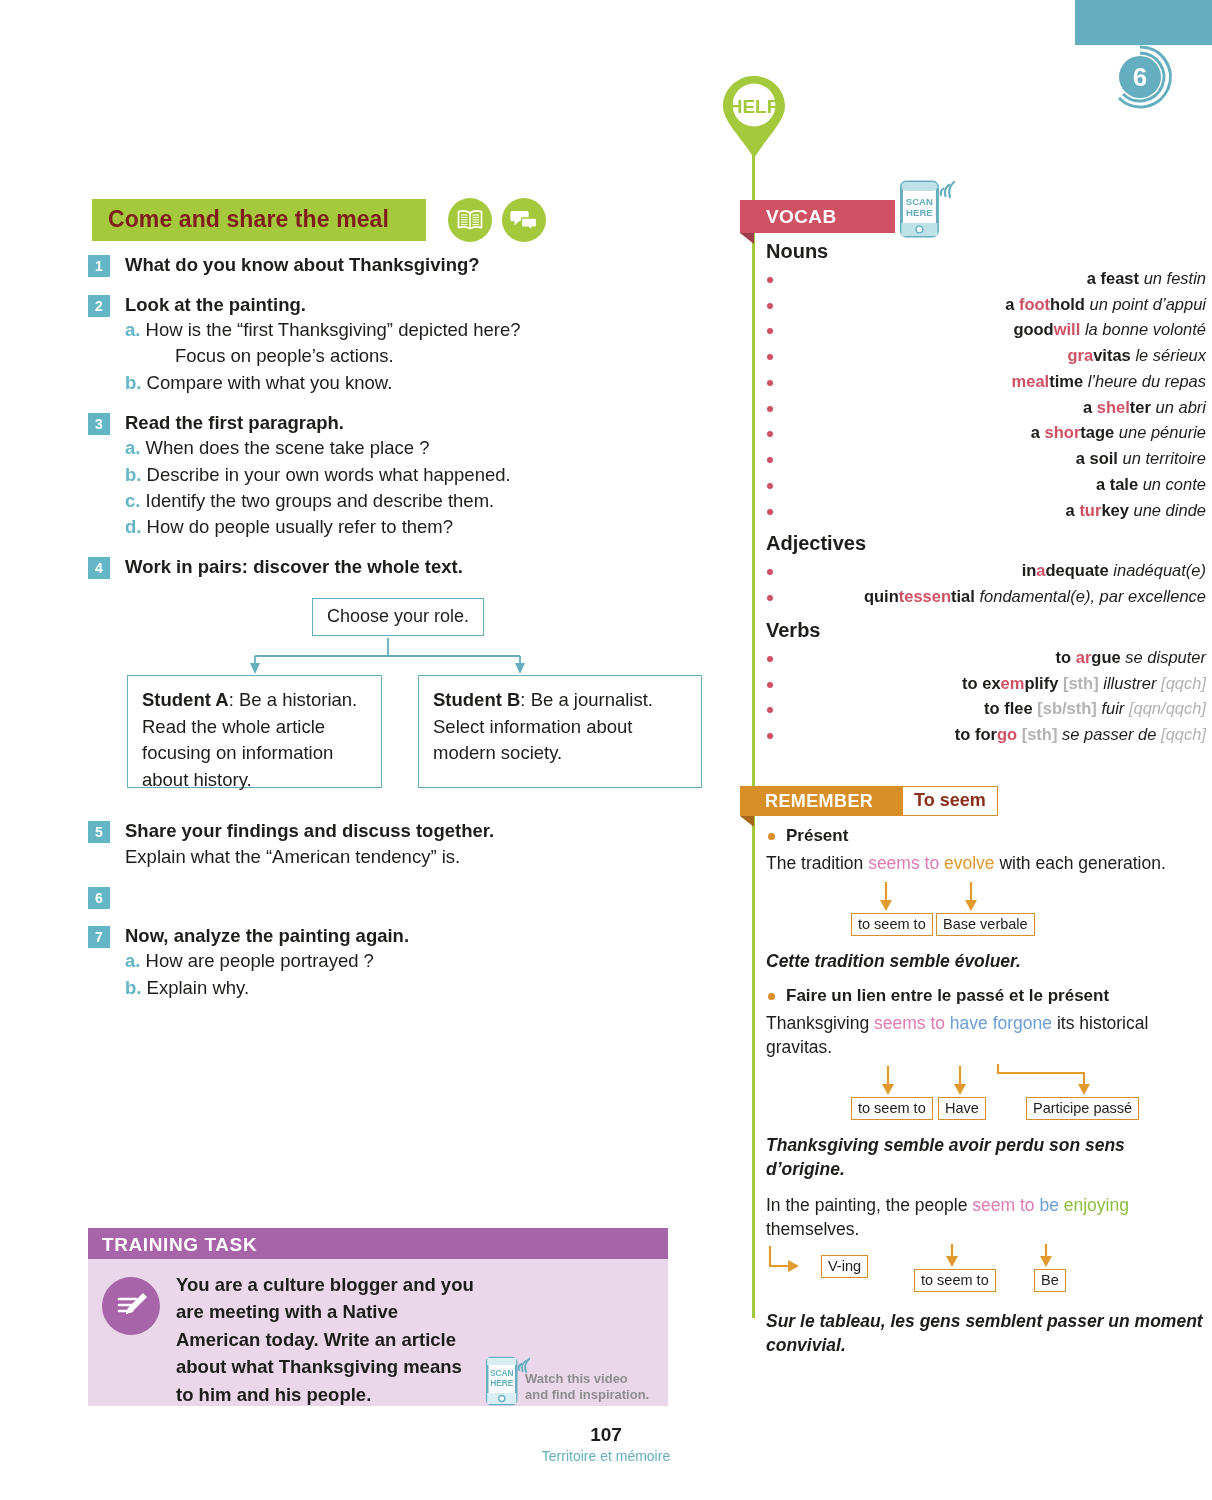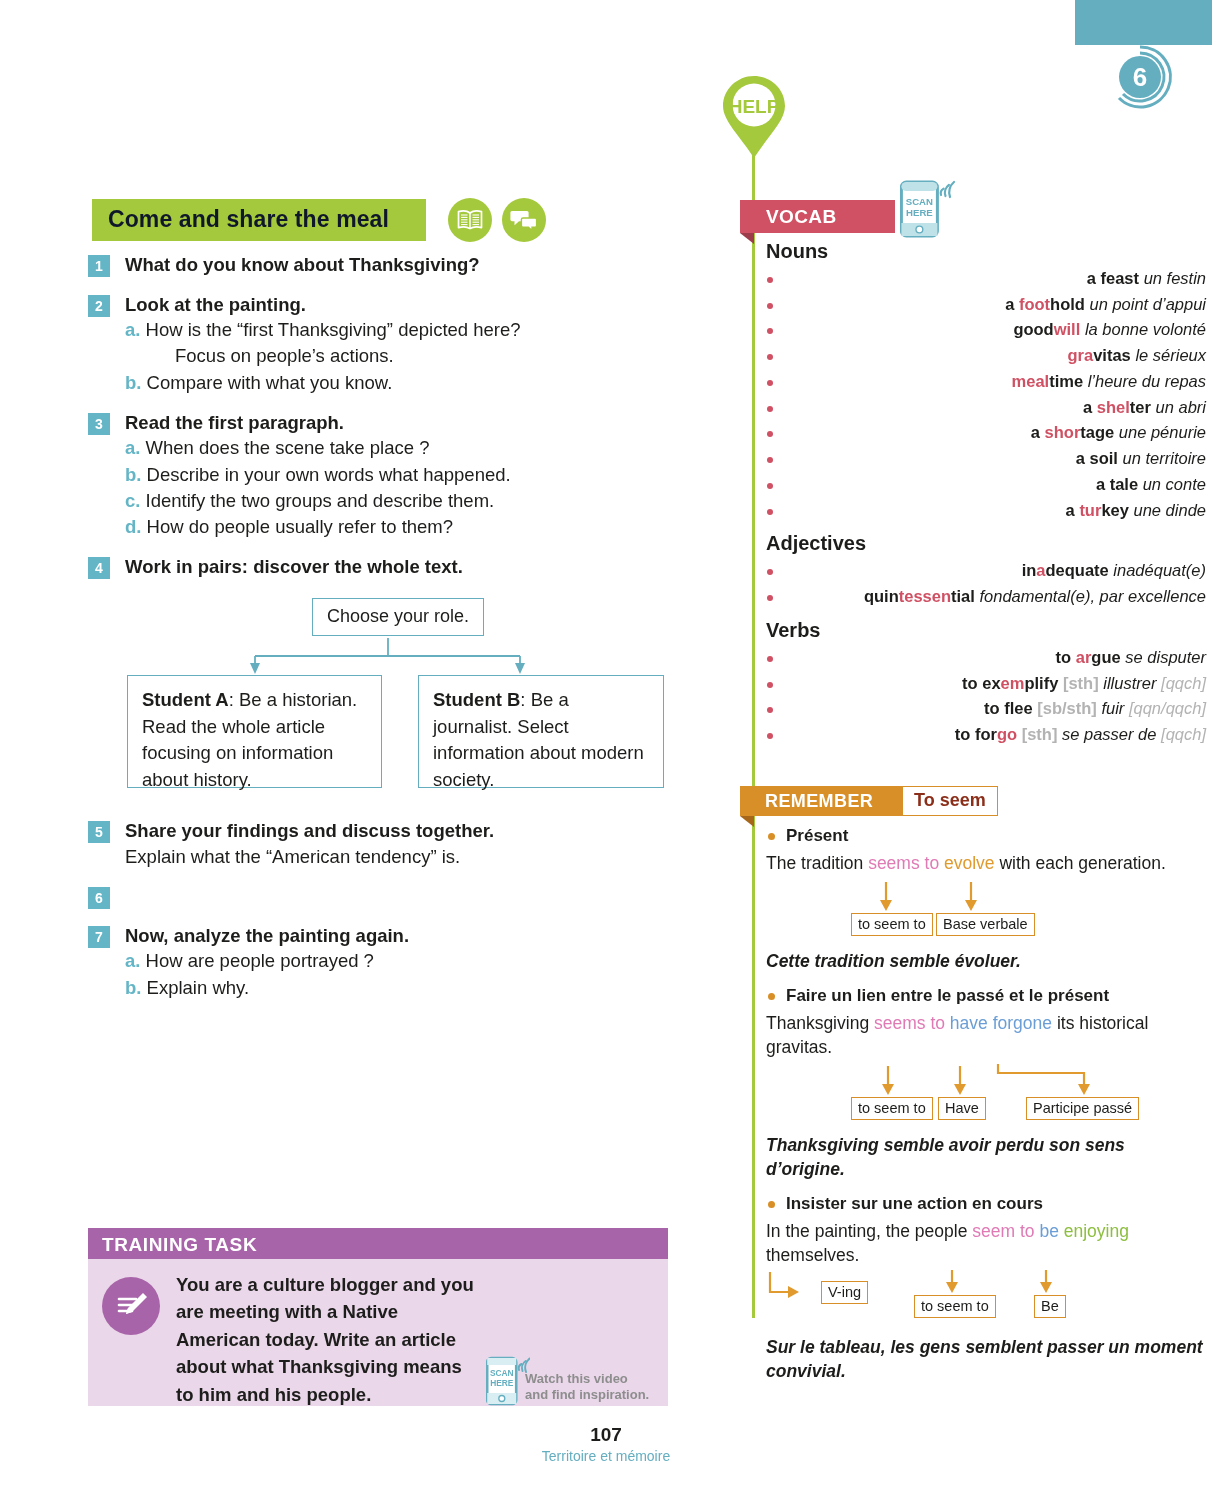--- a/index.html
+++ b/index.html
@@ -18,21 +18,21 @@
   .chapter-badge{
     position:absolute; left:1100px; top:37px; width:80px; height:80px;
   }
   .chapter-badge svg{ display:block; }
 
   
   .left-col{ position:absolute; left:0; top:0; width:700px; height:1500px; }
 
   .title-row{ position:absolute; left:92px; top:198px; display:flex; align-items:center; }
   .title-band{
-    background:#a5c93c; color:#0f172a; font-weight:bold; font-size:23px;
+    background:#a5c93c; color:#7f1d1d; font-weight:bold; font-size:23px;
     padding:7px 16px 8px 16px; min-width:334px; letter-spacing:.1px;
   }
   .skill-icons{ display:flex; gap:10px; margin-left:22px; }
   .skill-icon{ width:44px; height:44px; border-radius:50%; background:#a5c93c;
     display:flex; align-items:center; justify-content:center; }
   .skill-icon svg{ display:block; }
 
   .exercises{ position:absolute; left:88px; top:252px; width:580px; }
   .ex{ display:flex; margin-bottom:14px; }
   .ex-num{
@@ -53,21 +53,21 @@
     position:absolute; left:192px; top:0; border:1.6px solid #64aec0;
     padding:7px 14px 8px; font-size:18px; background:#fff;
   }
   .flow svg{ position:absolute; left:0; top:0; }
   .flow-box{
     position:absolute; border:1.6px solid #64aec0; background:#fff;
     font-size:18.5px; line-height:1.44; padding:11px 14px 12px;
   }
   .flow-box b{ font-weight:bold; }
   .flow-left{ left:7px; top:77px; width:255px; height:113px; }
-  .flow-right{ left:298px; top:77px; width:246px; height:113px; }
+  .flow-right{ left:298px; top:77px; width:284px; height:113px; }
 
   
   .training{
     position:absolute; left:88px; top:1228px; width:580px; height:178px;
     background:#ead7ea;
   }
   .training-header{
     background:#a864a8; color:#fff; font-weight:bold; font-size:19px;
     letter-spacing:.6px; padding:6px 14px 3px;
   }
@@ -450,21 +450,20 @@
           <polygon points="318,33 312,22 324,22" fill="#e09a2e"></polygon>
         </svg>
         <div class="dbox" style="left:85px; top:35px;">to seem to</div>
         <div class="dbox" style="left:172px; top:35px;">Have</div>
         <div class="dbox" style="left:260px; top:35px;">Participe passé</div>
       </div>
       <div class="r-trans">Thanksgiving semble avoir perdu son sens d’origine.</div>
     </div>
 
     <div>
-      <div class="r-bullet">Insister sur une action en cours</div>
       <div class="r-sentence">
         <span>In the painting, the people </span><span class="pink">seem to </span><span class="blue">be </span><span class="green">enjoying</span><span> themselves.</span>
       </div>
       <div class="diagram" style="height:56px;">
         <svg width="380" height="56" aria-hidden="true">
           <polyline points="4,2 4,22 24,22" stroke="#e09a2e" stroke-width="2.2" fill="none"></polyline>
           <polygon points="33,22 22,16 22,28" fill="#e09a2e"></polygon>
           <line x1="186" y1="0" x2="186" y2="14" stroke="#e09a2e" stroke-width="2.2"></line>
           <polygon points="186,23 180,12 192,12" fill="#e09a2e"></polygon>
           <line x1="280" y1="0" x2="280" y2="14" stroke="#e09a2e" stroke-width="2.2"></line>

